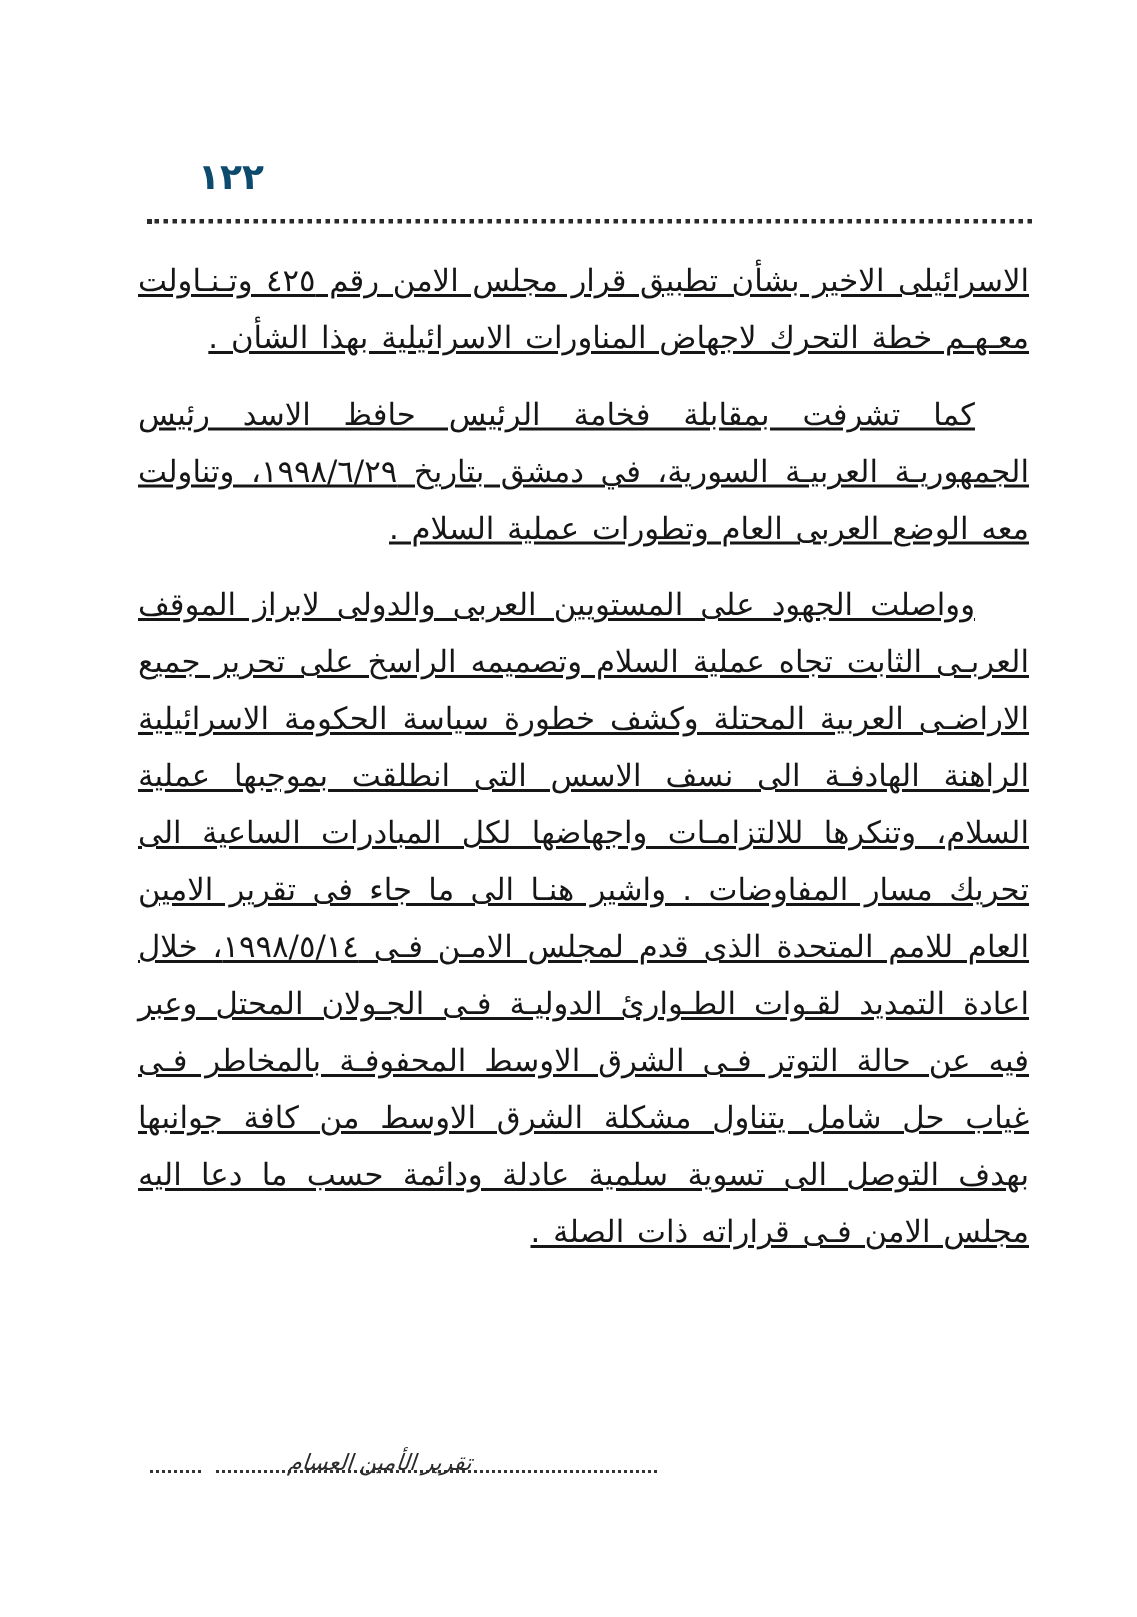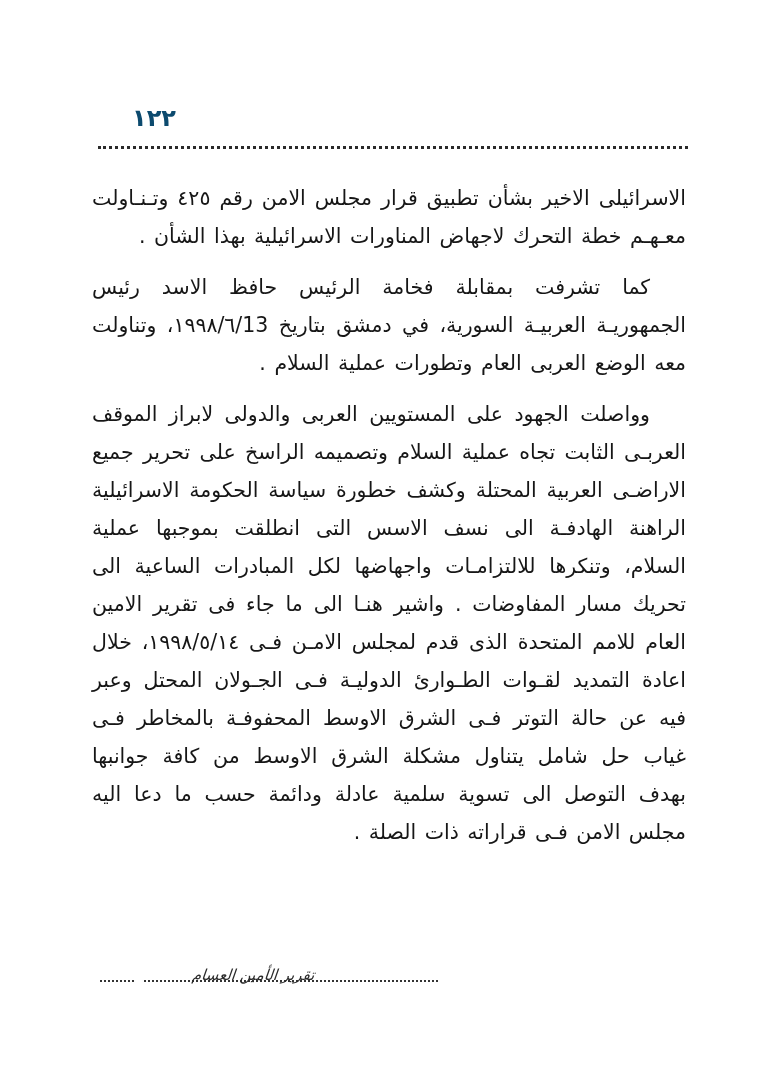--- a/index.html
+++ b/index.html
@@ -33,29 +33,30 @@
     position: absolute;
     top: 146px;
     left: 98px;
     right: 70px;
     height: 0;
     border-top: 3px dotted #2a2a2a;
   }
   
   .body-text {
     position: absolute;
-    top: 179px;
+    top: 168px;
     right: 72px;
     left: 92px;
     direction: rtl;
     text-align: justify;
     font-size: 20.5px;
     line-height: 38px;
     color: #161616;
     word-spacing: 2px;
+    text-decoration: underline;
   }
   .body-text p {
     margin: 0 0 13px 0;
     text-indent: 36px;
   }
   .body-text p.continuation {
     text-indent: 0;
   }
   
   .footer {
@@ -97,21 +98,21 @@
 <body>
 
 <div class="page">
 
   <div class="page-number">١٢٢</div>
 
   <div class="header-rule"></div>
 
   <main class="body-text">
     <p class="continuation">الاسرائيلى الاخير بشأن تطبيق قرار مجلس الامن رقم ٤٢٥  وتـنـاولت معـهـم خطة التحرك لاجهاض المناورات الاسرائيلية بهذا الشأن .</p>
-    <p>كما تشرفت بمقابلة فخامة الرئيس حافظ الاسد رئيس الجمهوريـة العربيـة السورية، في دمشق بتاريخ ١٩٩٨/٦/13، وتناولت معه الوضع العربى العام وتطورات عملية السلام .</p>
+    <p>كما تشرفت بمقابلة فخامة الرئيس حافظ الاسد رئيس الجمهوريـة العربيـة السورية، في دمشق بتاريخ ١٩٩٨/٦/٢٩، وتناولت معه الوضع العربى العام وتطورات عملية السلام .</p>
     <p>وواصلت الجهود على المستويين العربى والدولى لابراز الموقف العربـى الثابت تجاه عملية السلام وتصميمه الراسخ على تحرير جميع الاراضـى العربية المحتلة وكشف خطورة سياسة الحكومة الاسرائيلية الراهنة الهادفـة الى نسف الاسس التى انطلقت بموجبها عملية السلام، وتنكرها للالتزامـات واجهاضها لكل المبادرات الساعية الى تحريك مسار المفاوضات . واشير هنـا الى ما جاء فى تقرير الامين العام للامم المتحدة الذى قدم لمجلس الامـن فـى ١٩٩٨/٥/١٤، خلال اعادة التمديد لقـوات الطـوارئ الدوليـة فـى الجـولان المحتل وعبر فيه عن حالة التوتر فـى الشرق الاوسط المحفوفـة بالمخاطر فـى غياب حل شامل  يتناول مشكلة الشرق الاوسط من كافة جوانبها  بهدف التوصل الى تسوية  سلمية عادلة ودائمة حسب ما دعا اليه مجلس الامن  فـى قراراته ذات الصلة .</p>
   </main>
 
   <div class="footer">
     <span class="footer-rule-short"></span>
     <span class="footer-rule"></span>
     <span class="footer-signature">تقرير الأمين العسام</span>
   </div>
 
 </div>

